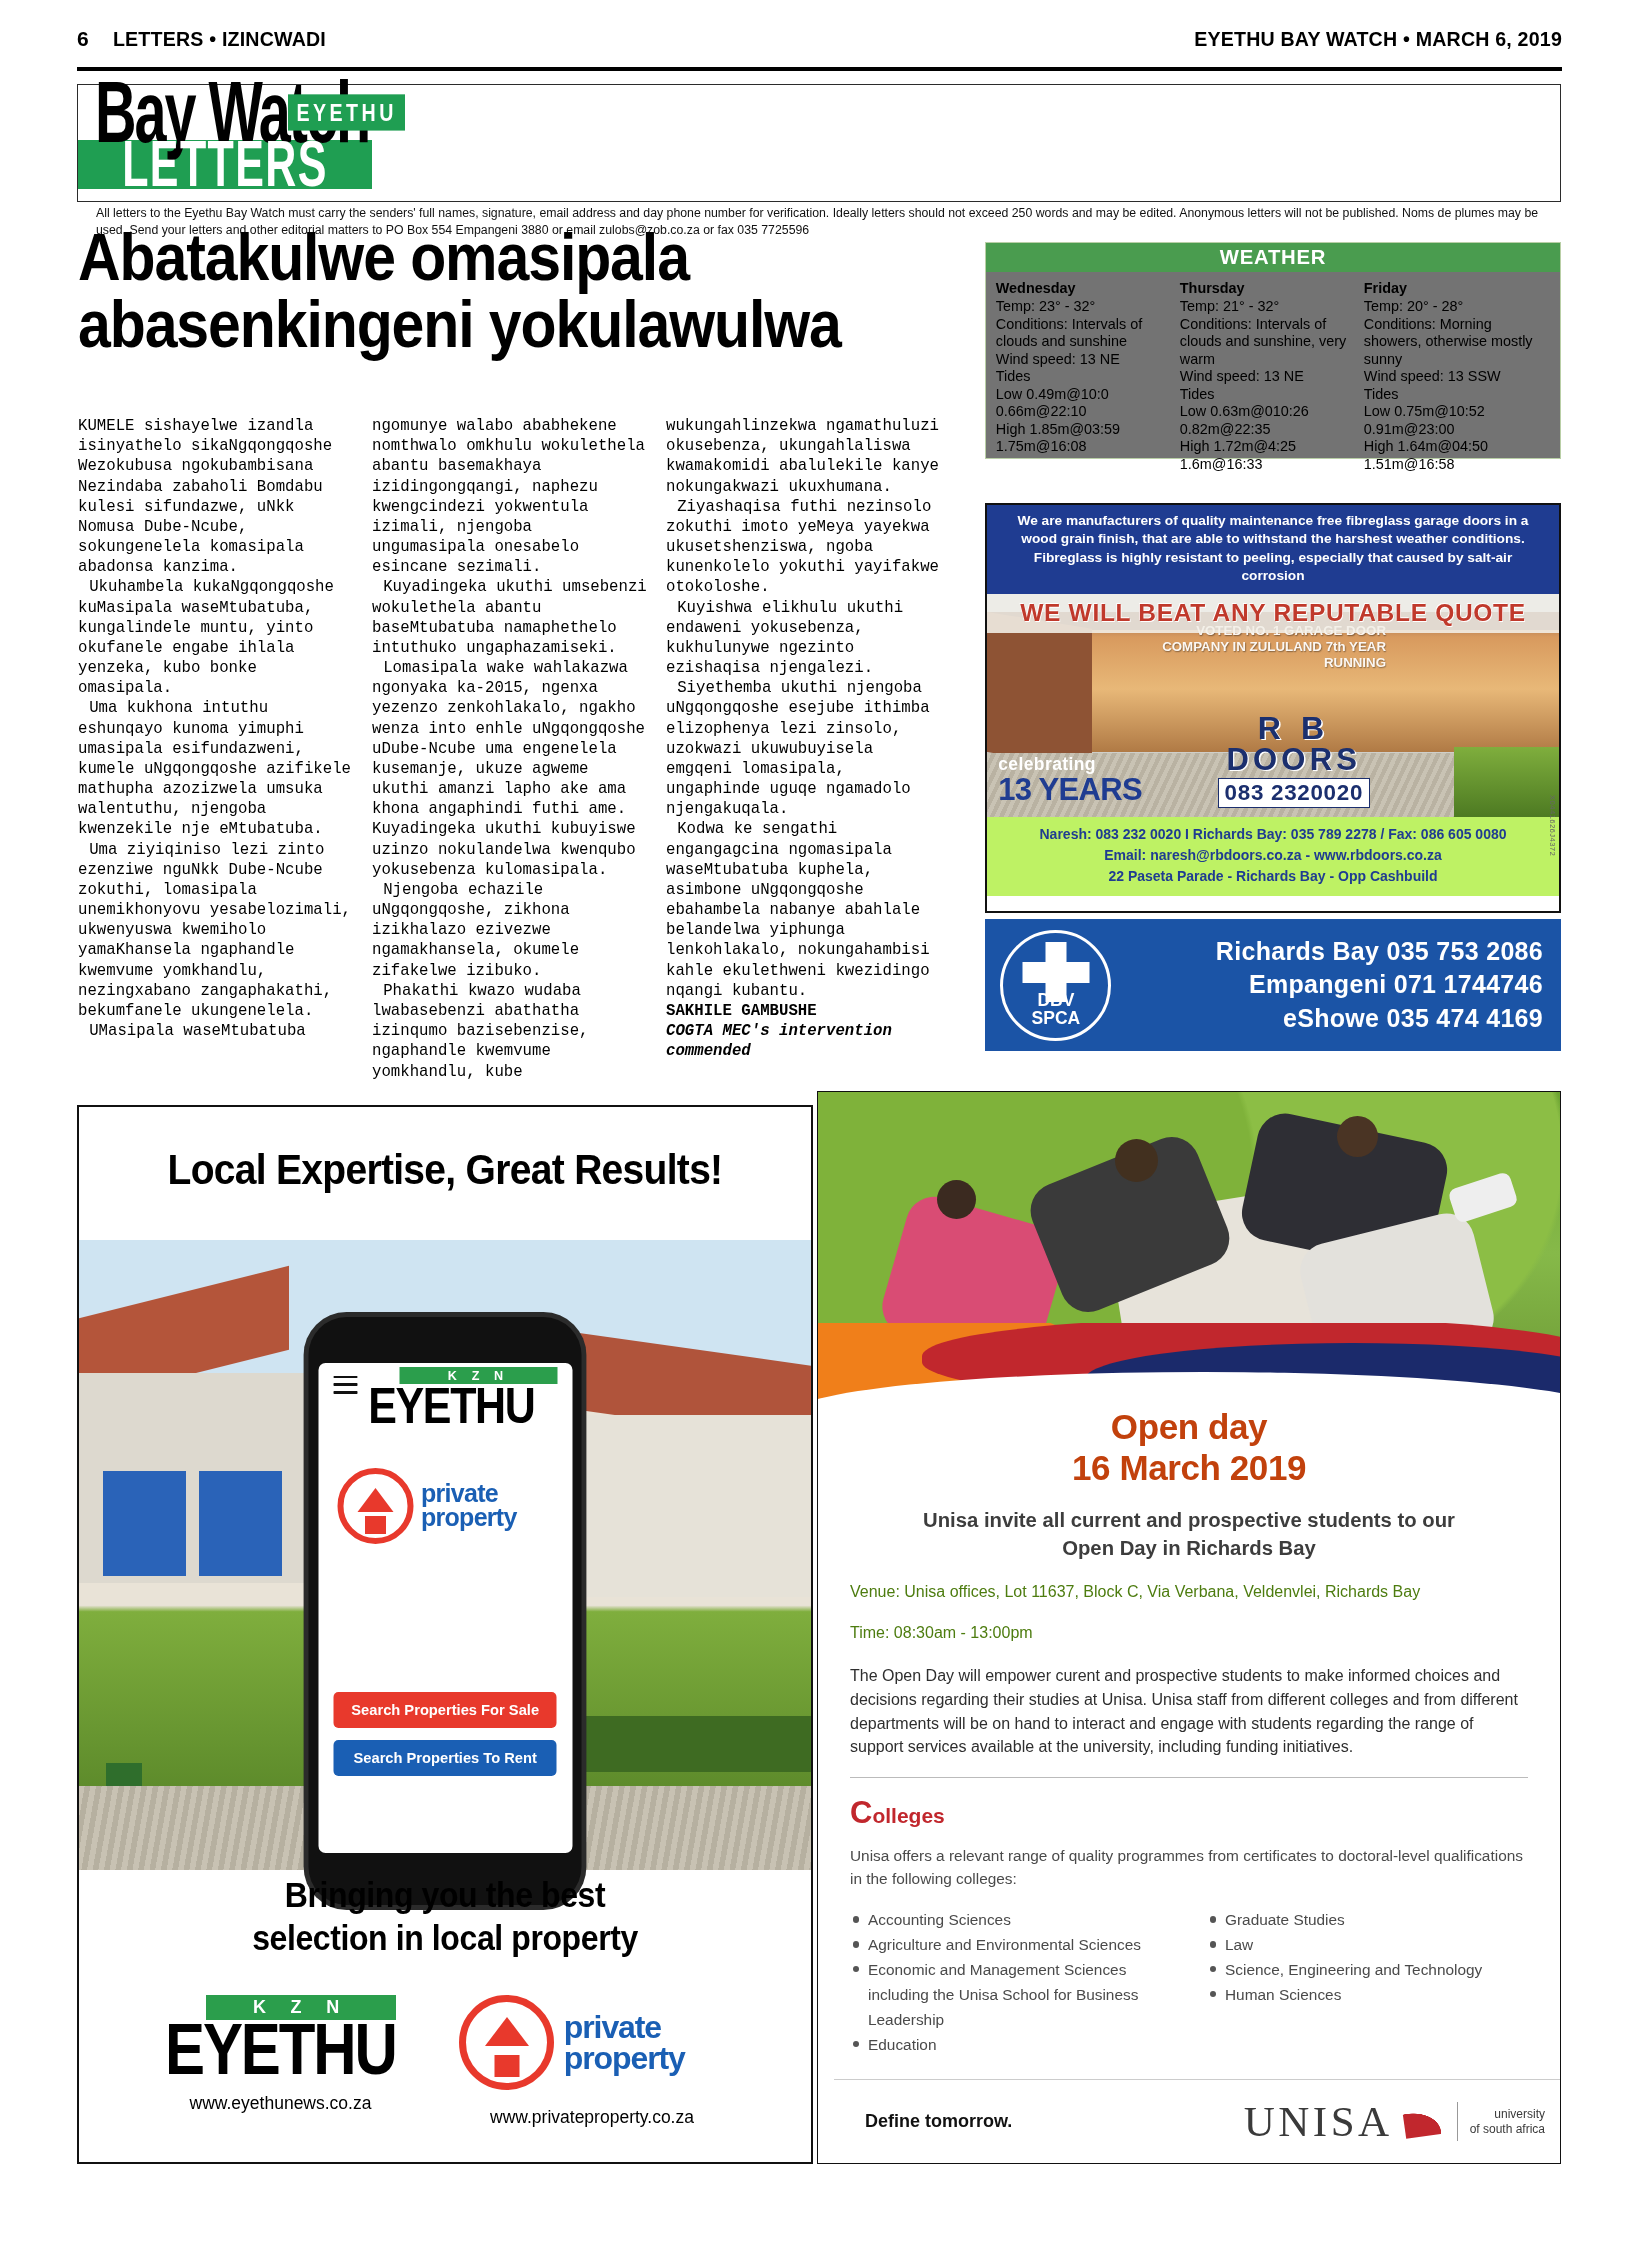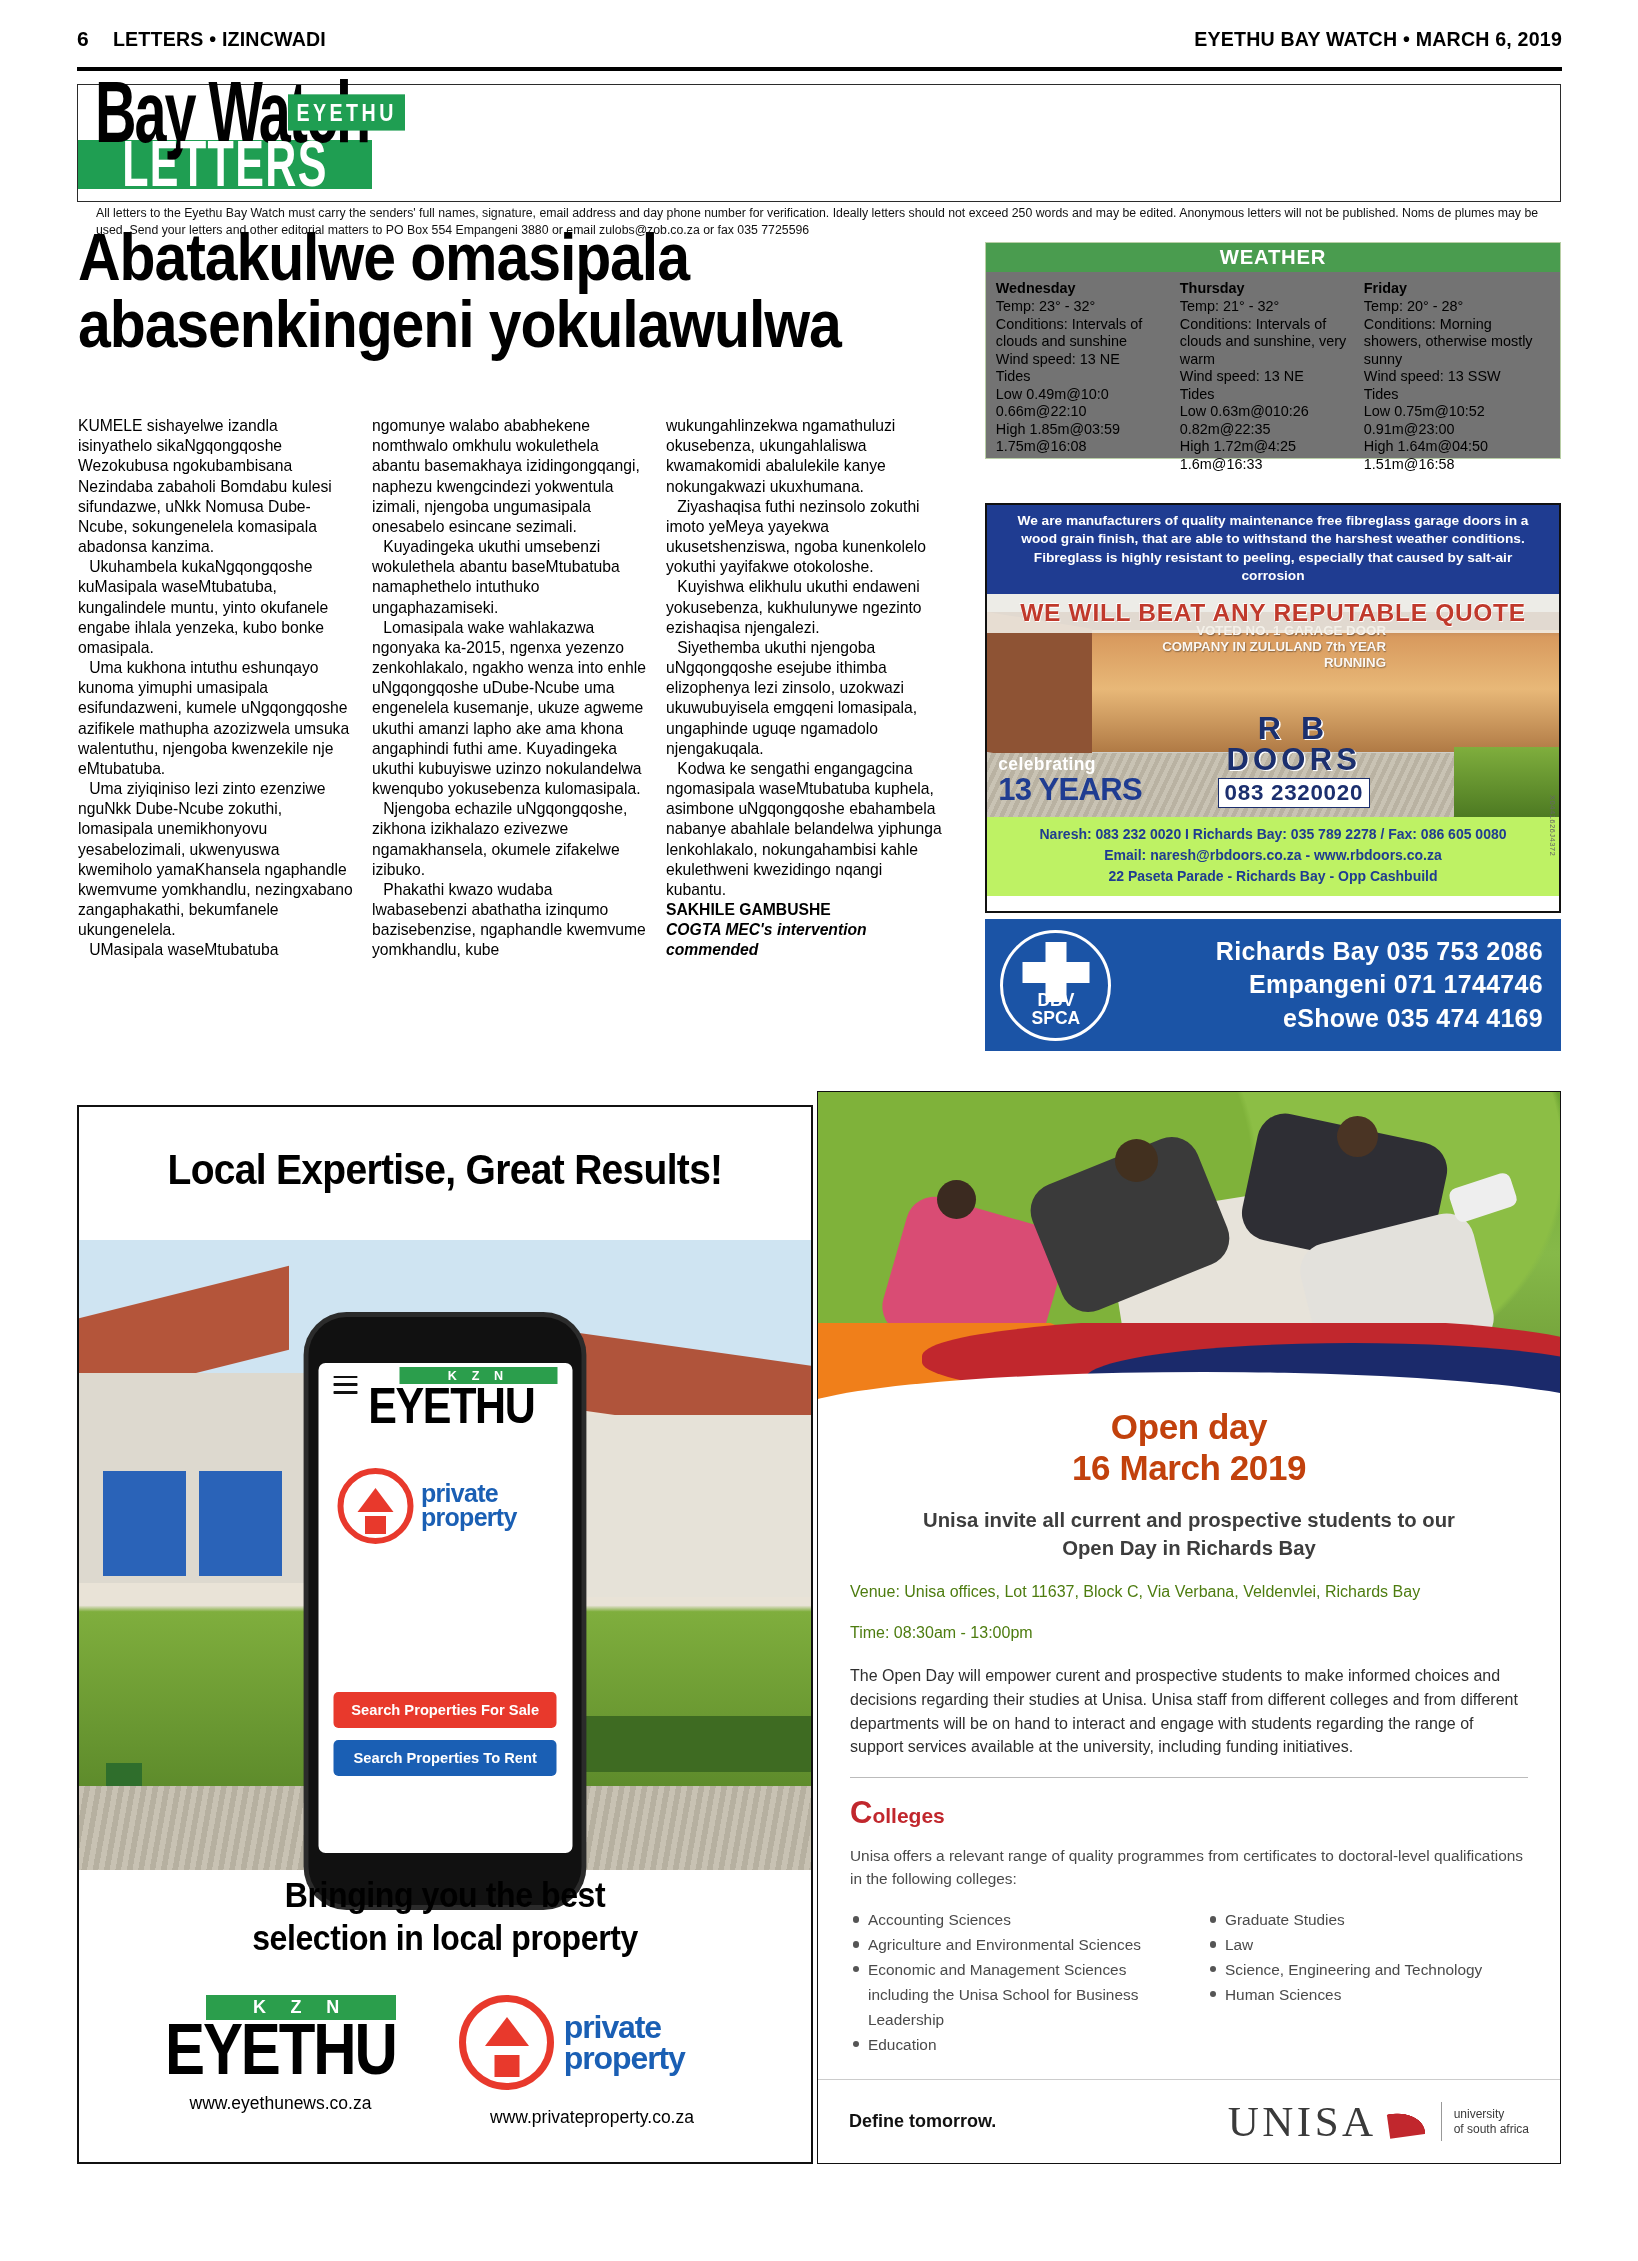--- a/index.html
+++ b/index.html
@@ -68,20 +68,21 @@
 
   
   .article{
     position:absolute;left:78px;top:416px;width:904px;height:630px;
   }
   .col{
     position:absolute;top:0;width:277px;
     font-size:15.7px;line-height:1.285;
     text-align:left;
     color:#000;
+    font-family:Liberation Mono, monospace;
   }
   .col p{margin:0;text-indent:11.2px;}
   .col p.first{text-indent:0;}
   .sig-name{font-weight:bold;}
   .sig-sub{font-weight:bold;font-style:italic;}
   #colA{left:0;}
   #colB{left:294px;}
   #colC{left:588px;}
 
   
@@ -336,23 +337,23 @@
     border-radius:50%;background:#555;}
   .un-cols ul li.sub{padding-left:18px;}
   .un-cols ul li.sub::before{display:none;}
   .un-colA{width:329px;}
   .un-colB{width:308px;}
   .un-hr2{height:1.4px;background:#bbb;margin-top:24px;}
   .un-contact{font-size:16px;color:#2e2e2e;margin-top:18px;}
   .un-names{margin-top:24px;font-size:16px;color:#2e2e2e;line-height:1.62;}
   .un-names b{font-weight:bold;}
   .un-foot{
-    position:absolute;left:0;bottom:0;width:100%;height:84px;
+    position:absolute;left:16px;bottom:0;width:100%;height:84px;
     border-top:0.7px solid #ccc;display:flex;align-items:center;justify-content:space-between;
-    padding:16px 31px;box-sizing:border-box;background:#fff;
+    padding:16px 31px;box-sizing:border-box;background:#fff;text-align:right;
   }
   .un-define{font-size:18px;font-weight:bold;color:#111;}
   .un-logo{display:flex;align-items:center;gap:11.2px;}
   .un-logo .word{font-size:43px;letter-spacing:3.5px;color:#3a3a3a;font-family:"Liberation Serif",serif;}
   .un-logo .swoosh{width:42px;height:29px;background:
      radial-gradient(ellipse at 10% 90%,#c1272d 0 58%,transparent 59%);
      transform:rotate(-8deg);}
   .un-logo .divider{width:1.4px;height:39px;background:#999;}
   .un-logo .sub{font-size:12px;color:#3a3a3a;line-height:1.2;}
   .un-vcode{

